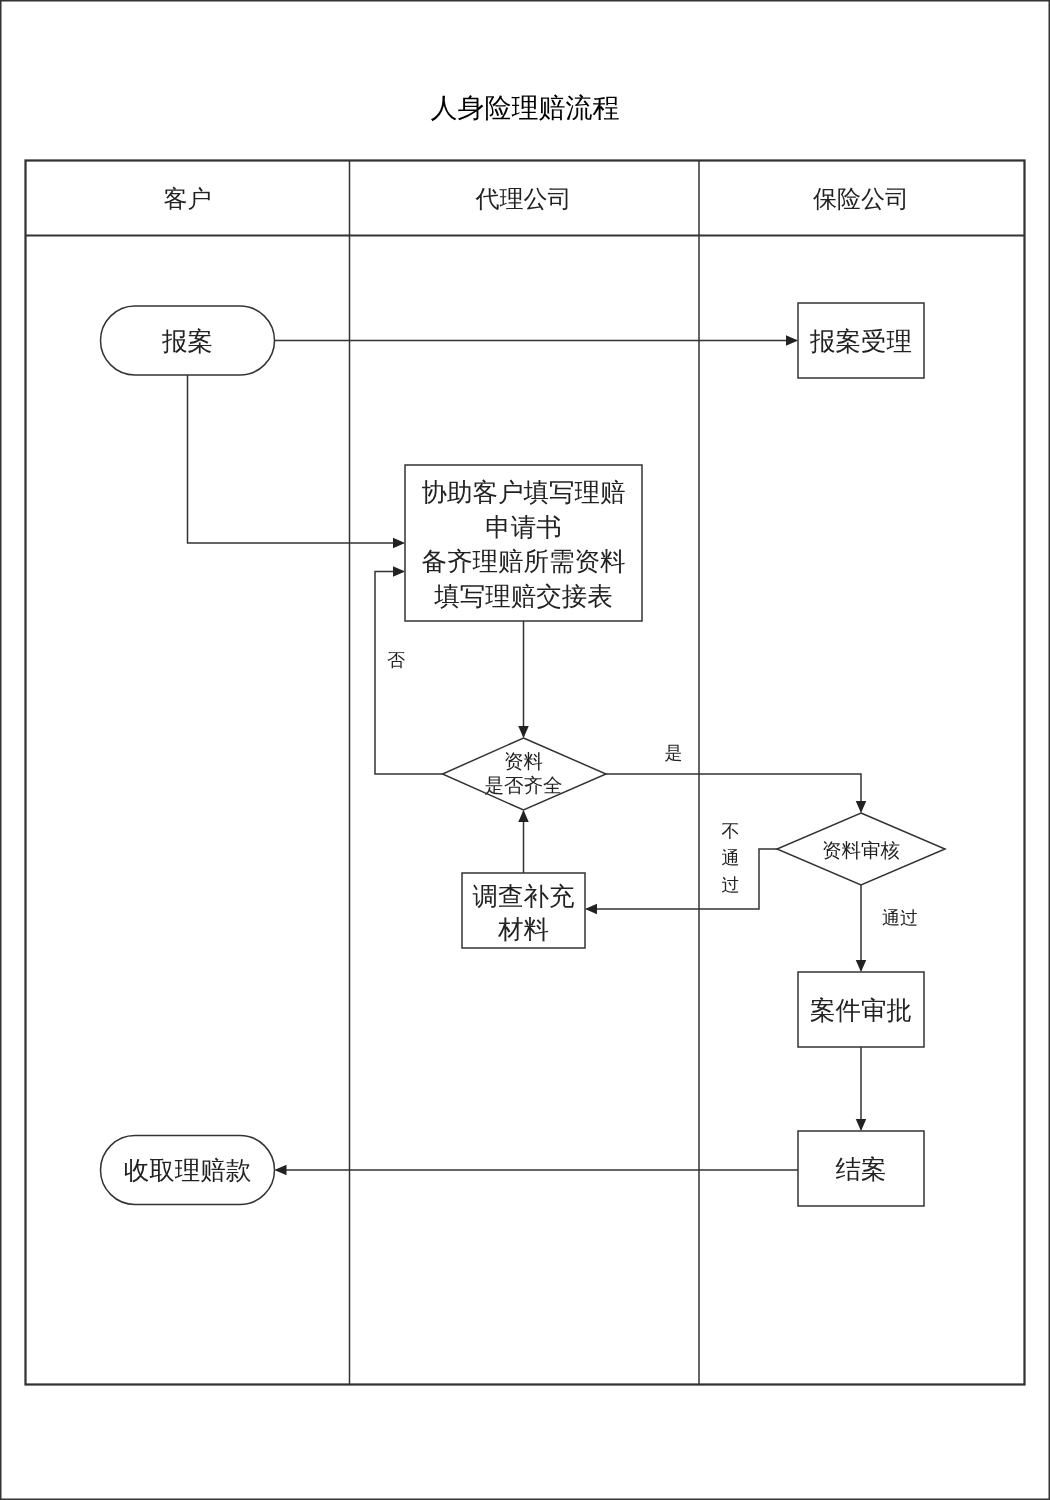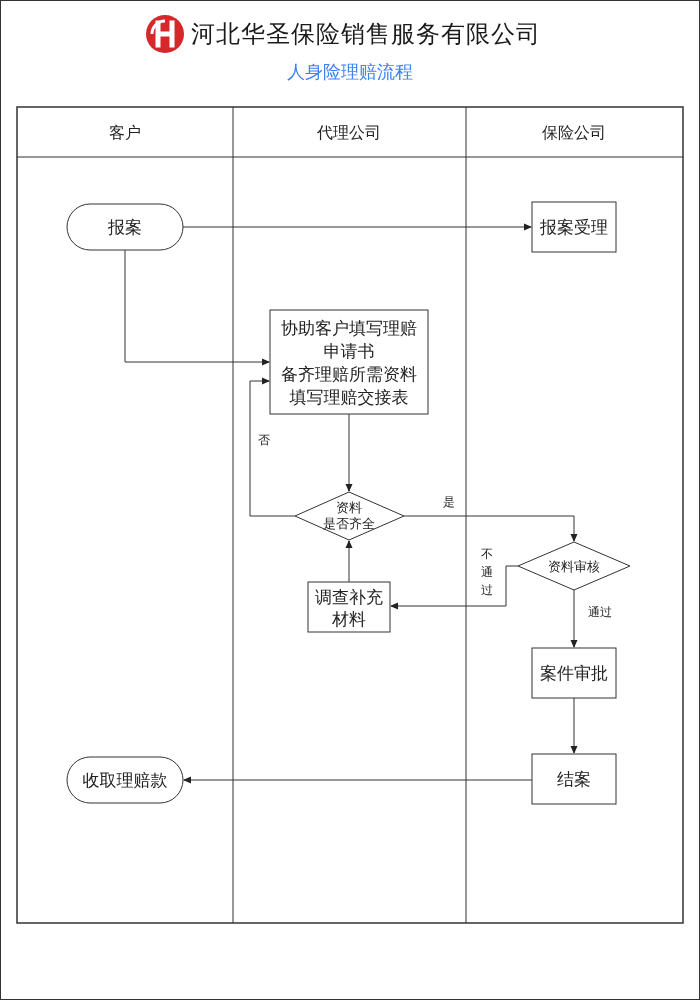--- a/index.html
+++ b/index.html
@@ -3,41 +3,33 @@
 <meta charset="utf-8">
 <style>
   html, body { margin:0; padding:0; background:#ffffff; }
   body { width:700px; height:1000px; position:relative; overflow:hidden;
          font-family:"DejaVu Serif", "Liberation Serif", serif; color:#222; }
   .frame { position:absolute; left:0; top:0; width:698px; height:998px; border:1px solid #333; box-sizing:content-box; }
   .header { position:absolute; left:0; top:0; width:700px; height:100px; }
   .company { position:absolute; left:145px; top:14px; height:40px; display:flex; align-items:center; }
   .company .logo { width:40px; height:40px; }
   .company .name { font-family:"DejaVu Sans", "Liberation Sans", sans-serif; font-size:24px; letter-spacing:1px; margin-left:6px; color:#1a1a1a; }
-  .doc-title { position:absolute; left:0; width:700px; top:60px; text-align:center; font-family:"DejaVu Sans", "Liberation Sans", sans-serif; font-size:18px; color:#3b82f6; }
+  .doc-title { position:absolute; left:0; width:700px; top:60px; text-align:center; font-family:"DejaVu Sans", "Liberation Sans", sans-serif; font-size:18px; color:#000000; }
   svg.flow { position:absolute; left:0; top:0; }
   .lane-label { font-family:"DejaVu Sans", "Liberation Sans", sans-serif; font-size:16px; fill:#222; }
   .node-text { font-family:"DejaVu Serif", "Liberation Serif", serif; font-size:17px; fill:#222; }
   .small-text { font-family:"DejaVu Serif", "Liberation Serif", serif; font-size:13px; fill:#222; }
   .edge-label { font-family:"DejaVu Serif", "Liberation Serif", serif; font-size:12px; fill:#222; }
 </style>
 </head>
 <body>
 
 <div class="frame"></div>
 
 <div class="header">
-  <div class="company">
-    <svg class="logo" viewBox="0 0 40 40">
-      <circle cx="20" cy="20" r="19" fill="#d6282b"></circle>
-      <path d="M13 9 L13 31 M13 20 L27 20 M27 9 L27 31" stroke="#ffffff" stroke-width="5" fill="none" stroke-linecap="square"></path>
-      <path d="M7 20 A13 13 0 0 1 20 7" stroke="#ffffff" stroke-width="3" fill="none"></path>
-    </svg>
-    <span class="name">河北华圣保险销售服务有限公司</span>
-  </div>
   <div class="doc-title">人身险理赔流程</div>
 </div>
 
 <svg class="flow" width="700" height="1000" viewBox="0 0 700 1000">
   <defs>
     <marker id="arrow" markerWidth="8" markerHeight="8" refX="7" refY="4" orient="auto" markerUnits="userSpaceOnUse">
       <path d="M0,0.5 L8,4 L0,7.5 Z" fill="#222"></path>
     </marker>
   </defs>
 

